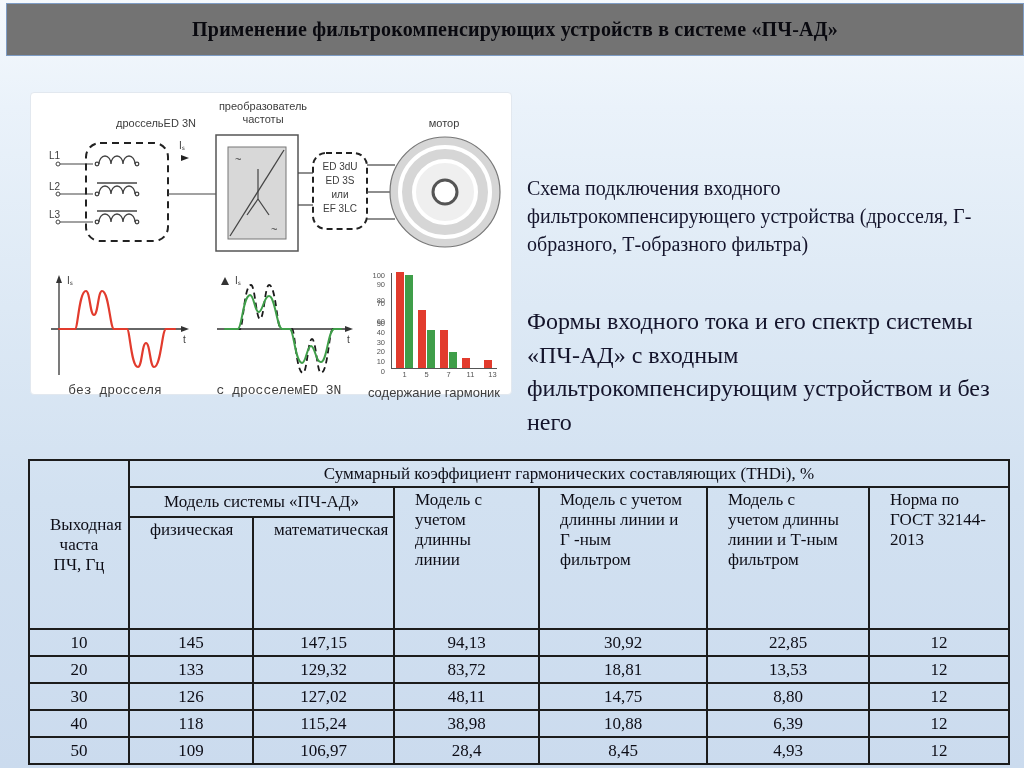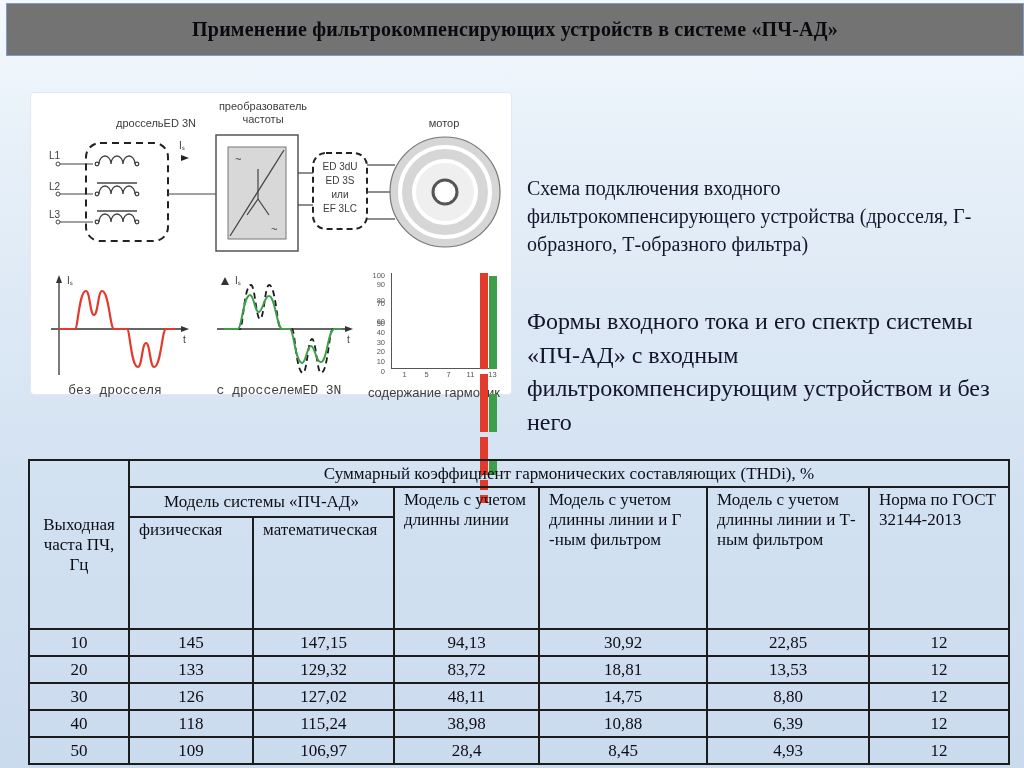--- a/index.html
+++ b/index.html
@@ -26,21 +26,21 @@
   .figure-panel svg text{ font-family:"Liberation Sans",sans-serif; fill:#3c3c3c; }
   .figure-bottom{ display:flex; align-items:flex-start; padding:0 4px; }
   .wf-col{ display:flex; flex-direction:column; align-items:center; }
   .wf-caption{ font-family:Liberation Mono, monospace; font-size:13px; color:#3d3d3d; margin-top:2px; }
 
   
   .spectrum{ width:142px; margin-top:4px; font-family:"Liberation Sans",sans-serif; }
   .chart-wrap{
     position:relative; margin-left:28px; height:96px; width:106px;
     border-left:1.5px solid #555; border-bottom:1.5px solid #555;
-    display:flex; align-items:flex-end; padding-left:4px; gap:5px;flex-direction:column;
+    display:flex; align-items:flex-end; padding-left:4px; gap:5px;
   }
   .bar-group{ display:flex; align-items:flex-end; gap:1px; }
   .bar{ width:8px; }
   .y-axis{ position:absolute; left:-26px; top:0; bottom:-4px; width:23px; }
   .ytick{ position:absolute; right:4px; font-size:7.5px; color:#555; line-height:1; }
   .x-labels{ display:flex; margin-left:33px; gap:5px; margin-top:1px; }
   .xlab{ width:17px; text-align:center; font-size:7.5px; color:#555; }
   .spectrum-caption{ text-align:center; font-size:13px; color:#3d3d3d; margin-top:6px; }
 
   
@@ -48,21 +48,21 @@
     font-size:20px; line-height:1.4; color:#14142b;margin-top:18px; }
   .caption-2{ position:absolute; left:527px; top:305px; width:470px;
     font-size:24px; line-height:1.4; color:#14142b; }
 
   
   table.thd{
     position:absolute; left:28px; top:459px; width:980px;
     border-collapse:collapse; table-layout:fixed;
     font-family:"Liberation Serif",serif; font-size:17px; color:#0d0d16;
   }
-  table.thd th, table.thd td{ border:2px solid #1c1c1c; padding:1px 9px; font-weight:normal;margin-top:36px; }
+  table.thd th, table.thd td{ border:2px solid #1c1c1c; padding:1px 20px; font-weight:normal;margin-top:36px; }
   table.thd th.center{ text-align:center; vertical-align:middle; }
   table.thd th.toplft{ text-align:left; vertical-align:top; padding-top:2px; }
   table.thd td{ text-align:center; height:27px; }
   tr.h1{ height:27px; } tr.h2{ height:30px; } tr.h3{ height:112px; }
 </style>
 </head>
 <body>
 
 <div class="title-bar">
   <h1>Применение фильтрокомпенсирующих устройств в системе «ПЧ-АД»</h1>

